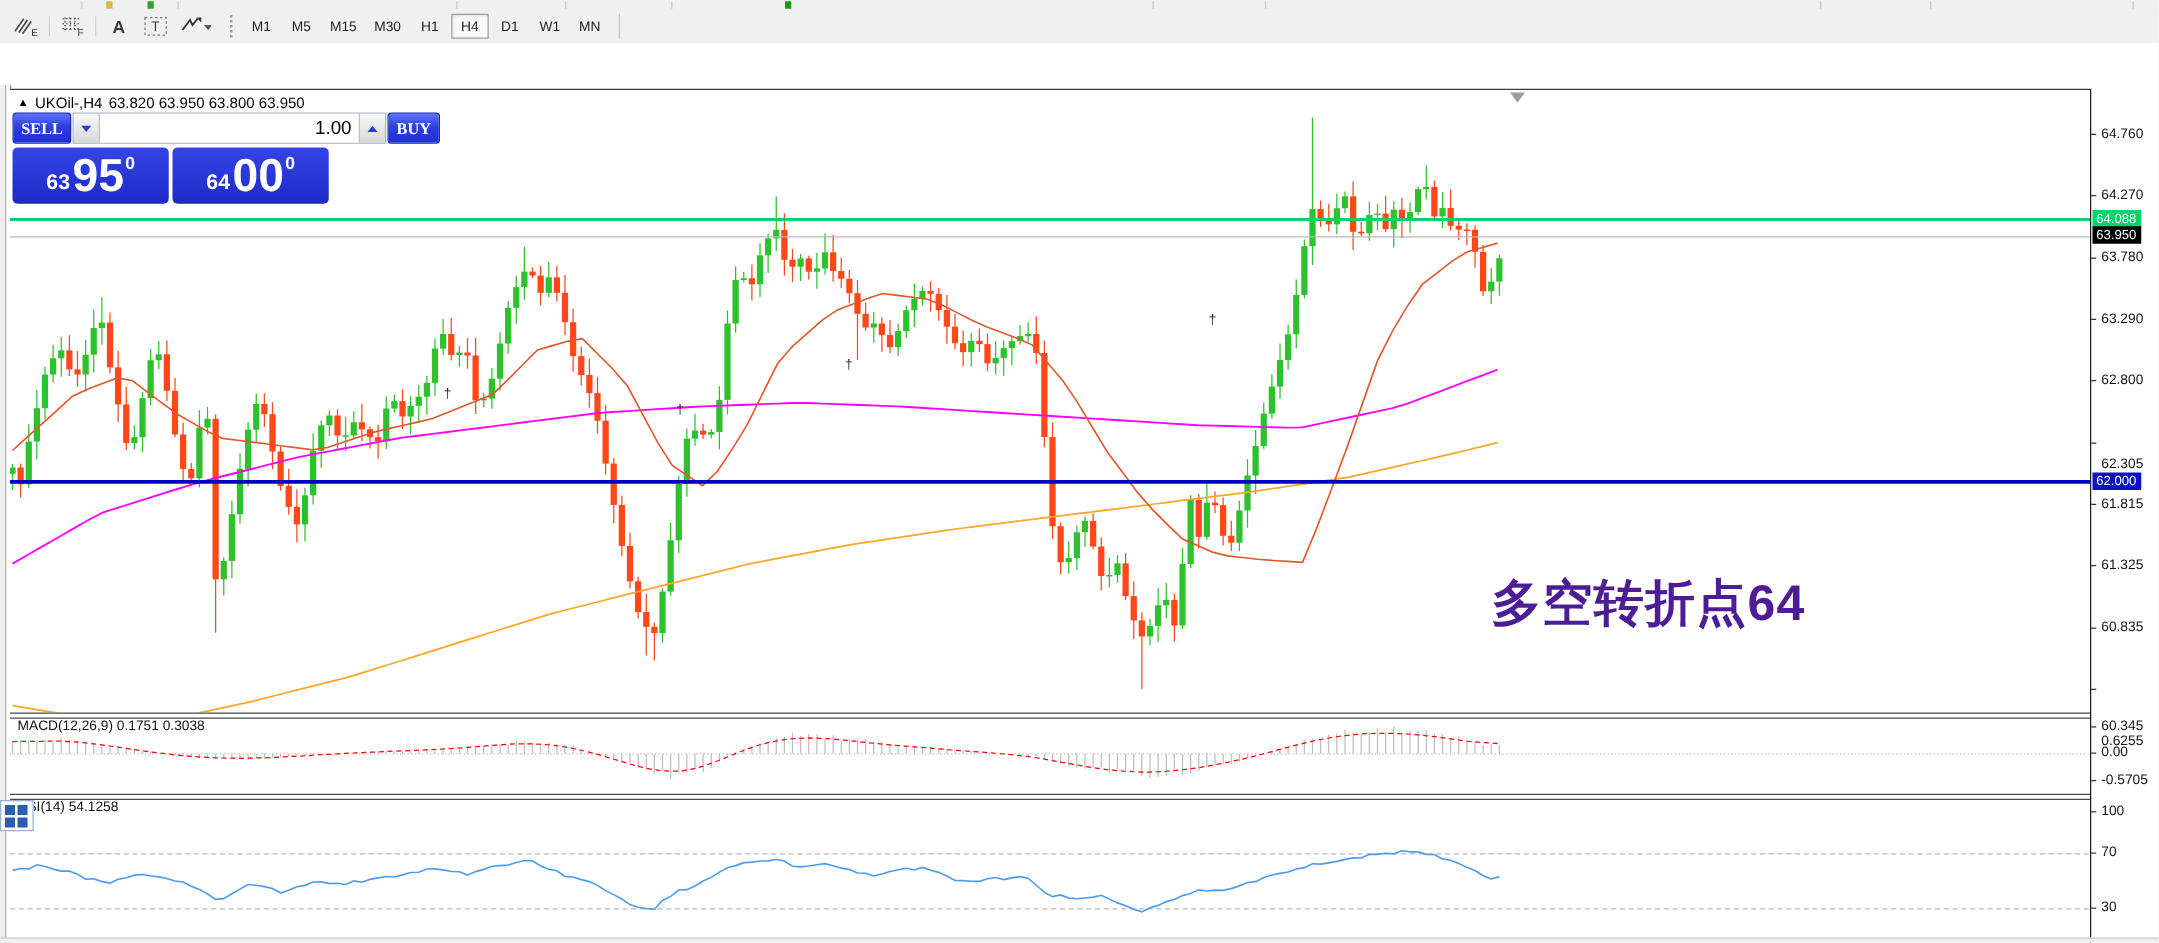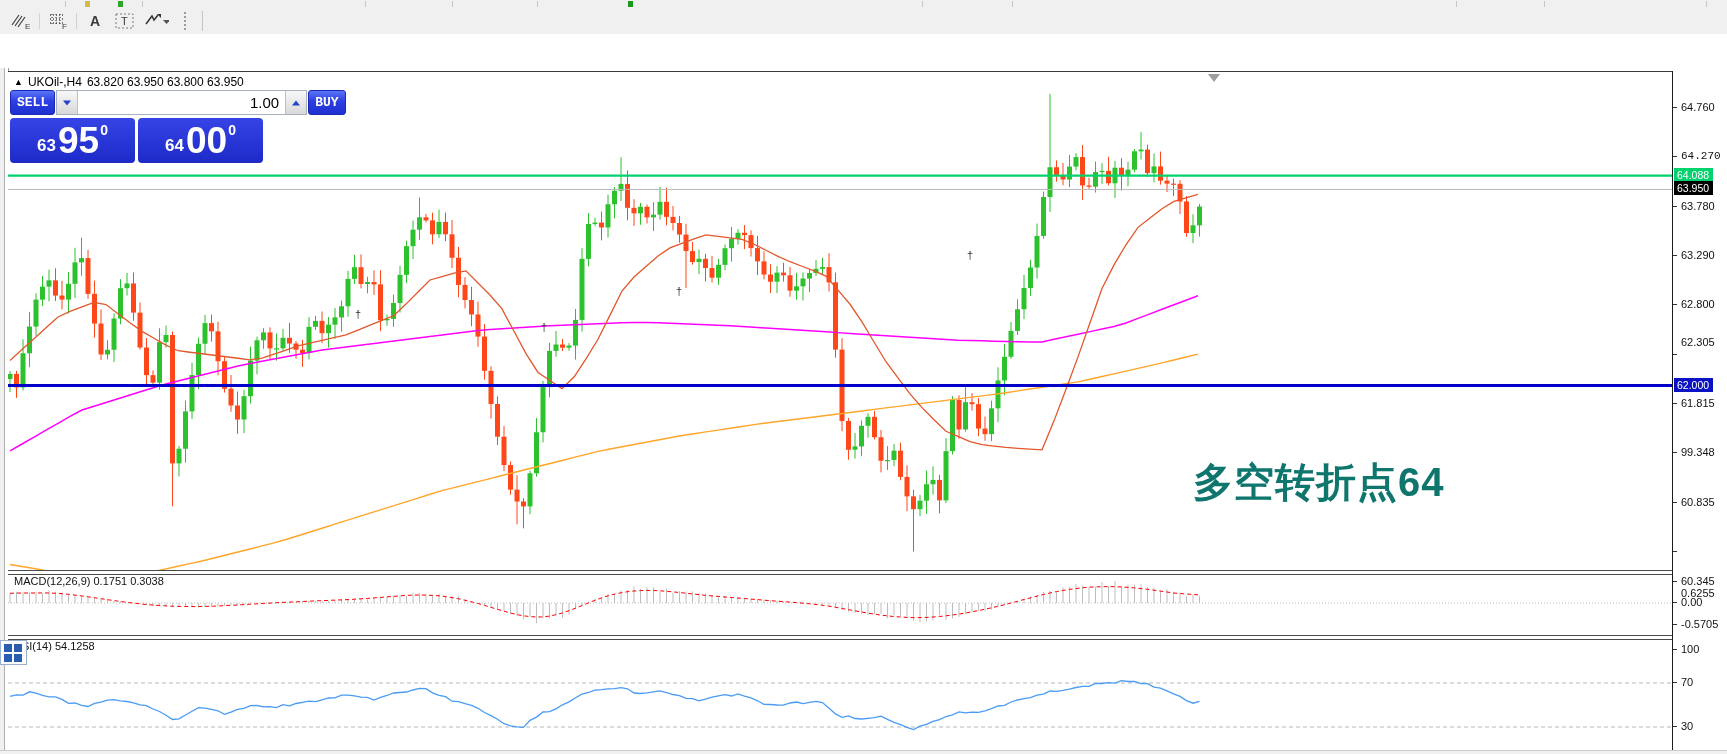--- a/index.html
+++ b/index.html
@@ -39,21 +39,21 @@
                 border-left:6px solid transparent;border-right:6px solid transparent;border-top:8px solid #9c9c9c;}
   
   .price-axis{position:absolute;left:1672px;top:37px;width:55px;height:717px;background:#fff;border-left:1px solid #1c1c1c;}
   .pa-label{position:absolute;left:8px;font-size:11px;color:#111;white-space:nowrap;}
   .pa-dash{position:absolute;left:0;width:4px;height:1px;background:#333;}
   .pa-tag{position:absolute;left:1px;font-size:10.5px;color:#fff;padding:1px 4px 1px 3px;white-space:nowrap;}
   
   .trade-panel{position:absolute;left:2px;top:18px;width:256px;}
   .tp-top{display:flex;align-items:stretch;height:25px;}
   .tp-btn{width:64px;border:1px solid #1a28b8;border-radius:3px;color:#fff;font-weight:bold;font-size:13px;
-          background:linear-gradient(#5a74f8,#2c3fe0 45%,#1f30d0);cursor:pointer;font-family:Liberation Mono, monospace;}
+          background:linear-gradient(#5a74f8,#2c3fe0 45%,#1f30d0);cursor:pointer;font-family:Liberation Serif, serif;}
   .tp-vol{flex:1;display:flex;border:1px solid #a8b0c0;background:#fff;margin:0 1px;}
   .tp-spin{width:21px;border:none;background:linear-gradient(#f8f8f8,#d8d8d8);border-right:1px solid #c0c0c0;cursor:pointer;position:relative;}
   .tp-spin:last-child{border-right:none;border-left:1px solid #c0c0c0;}
   .caret-down,.caret-up{position:absolute;left:50%;top:50%;transform:translate(-50%,-50%);width:0;height:0;}
   .caret-down{border-left:4px solid transparent;border-right:4px solid transparent;border-top:5px solid #2244cc;}
   .caret-up{border-left:4px solid transparent;border-right:4px solid transparent;border-bottom:5px solid #2244cc;}
   .tp-input{flex:1;border:none;outline:none;text-align:right;font-size:15px;padding-right:6px;color:#000;font-family:inherit;min-width:0;}
   .tp-prices{display:flex;gap:3px;margin-top:3px;}
   .tp-price{width:125px;height:45px;border-radius:4px;background:linear-gradient(#3644e6,#1d2ac8);
             display:flex;align-items:center;justify-content:center;color:#fff;cursor:pointer;}
@@ -117,20 +117,31 @@
       </div>
       <div class="ticon">
         <svg width="30" height="20">
             <path d="M5,13 L11,5 L13,9 L17,4" fill="none" stroke="#333" stroke-width="1.5"></path>
             <path d="M16,3 h4 v4 z" fill="#333"></path>
             <path d="M22,9 l7,0 l-3.5,4 z" fill="#555"></path>
           </svg>
       </div>
     </div>
     <div class="grip"></div>
+    <div class="timeframes" id="tf-bar">
+        <button class="tfbtn">M1</button>
+        <button class="tfbtn">M5</button>
+        <button class="tfbtn">M15</button>
+        <button class="tfbtn">M30</button>
+        <button class="tfbtn">H1</button>
+        <button class="tfbtn active">H4</button>
+        <button class="tfbtn">D1</button>
+        <button class="tfbtn">W1</button>
+        <button class="tfbtn">MN</button>
+      </div>
     <div class="vsep"></div>
   </div>
 
   <div class="workspace">
     <div class="left-frame"></div>
 
     <div class="chart-area" id="chart-area">
       <svg id="main-svg" width="1664" height="498">
           <line x1="2" x2="2" y1="299.09200187631996" y2="320.14565393492956" stroke="#2dc22d" stroke-width="1"></line>
           <rect x="-0.5" y="301.9831539437563" width="5" height="5.027999999999736" fill="#2dc22d"></rect>
@@ -707,21 +718,21 @@
           <polyline points="2,58.3 8.5,56.8 15,57.1 21.5,53.8 28,55.2 34.5,57.3 41,58.9 47.5,58.9 54,61.4 60.5,65.3 67,65.0 73.5,67.3 80,68.5 86.5,65.4 93,64.2 99.5,62.1 106,61.6 112.5,62.8 119,63.5 125.5,64.8 132,66.8 138.5,67.6 145,71.0 151.5,73.5 158,77.2 164.5,81.5 171,80.9 177.5,77.0 184,73.3 190.5,69.6 197,70.2 203.5,71.3 210,72.8 216.5,76.4 223,74.2 229.5,71.4 236,70.3 242.5,67.6 249,67.5 255.5,68.9 262,68.6 268.5,69.6 275,66.7 281.5,67.8 288,65.5 294.5,64.3 301,63.2 307.5,63.6 314,61.9 320.5,60.0 327,59.8 333.5,57.2 340,57.1 346.5,57.9 353,59.2 359.5,59.4 366,62.1 372.5,59.3 379,57.5 385.5,55.0 392,54.5 398.5,54.0 405,52.0 411.5,50.4 418,50.6 424.5,54.8 431,57.4 437.5,58.6 444,63.2 450.5,63.6 457,65.7 463.5,67.3 470,70.3 476.5,74.5 483,77.7 489.5,81.2 496,85.7 502.5,87.8 509,88.9 515.5,89.4 522,82.4 528.5,79.1 535,74.0 541.5,73.7 548,70.8 554.5,66.8 561,63.9 567.5,59.7 574,56.2 580.5,54.5 587,52.1 593.5,51.7 600,50.8 606.5,50.7 613,49.6 619.5,50.8 626,55.0 632.5,55.5 639,54.8 645.5,53.8 652,52.9 658.5,54.6 665,56.5 671.5,57.6 678,60.4 684.5,60.6 691,62.8 697.5,61.2 704,59.2 710.5,57.8 717,56.6 723.5,58.0 730,55.9 736.5,58.2 743,59.9 749.5,62.8 756,66.4 762.5,66.5 769,67.0 775.5,67.1 782,65.0 788.5,64.0 795,65.7 801.5,64.3 808,63.3 814.5,64.6 821,70.2 827.5,75.9 834,79.3 840.5,77.9 847,80.5 853.5,81.0 860,80.4 866.5,79.7 873,78.2 879.5,81.3 886,84.3 892.5,86.6 899,89.4 905.5,91.5 912,88.2 918.5,86.3 925,83.3 931.5,81.6 938,78.5 944.5,76.8 951,73.9 957.5,74.8 964,74.1 970.5,74.3 977,72.9 983.5,70.7 990,68.0 996.5,67.3 1003,64.0 1009.5,62.0 1016,60.7 1022.5,59.6 1029,57.2 1035.5,56.1 1042,53.0 1048.5,53.3 1055,52.3 1061.5,51.1 1068,49.5 1074.5,48.3 1081,48.4 1087.5,45.5 1094,45.5 1100.5,44.6 1107,45.1 1113.5,42.6 1120,43.5 1126.5,43.5 1133,45.5 1139.5,45.6 1146,49.1 1152.5,50.2 1159,52.8 1165.5,55.9 1172,58.4 1178.5,62.6 1185,65.2 1191.5,63.3" fill="none" stroke="#4a9bf5" stroke-width="1.3"></polyline>
         </svg>
 
       <div class="chart-title">
         <span class="tri">▲</span>
         <span>UKOil-,H4</span>
         <span class="ohlc">63.820 63.950 63.800 63.950</span>
       </div>
       <div class="ind-label" style="left:6px;top:503px">MACD(12,26,9) 0.1751 0.3038</div>
       <div class="ind-label" style="left:6px;top:568px">RSI(14) 54.1258</div>
-      <div class="annotation" style="color: #0f766e;">多空转折点64</div>
+      <div class="annotation" style="color: #4c1d95;">多空转折点64</div>
       <div class="shift-marker"></div>
 
       <div class="trade-panel">
         <div class="tp-top">
           <button class="tp-btn">SELL</button>
           <div class="tp-vol">
             <button class="tp-spin">
                 <span class="caret-down"></span>
               </button>
             <input class="tp-input" value="1.00" style="">
@@ -743,33 +754,33 @@
               <span class="tp-sup">0</span>
           </div>
         </div>
       </div>
     </div>
 
     <div class="price-axis" id="price-axis">
         <div class="pa-dash" style="top: 36px;"></div>
         <div class="pa-label" style="top: 30px;">64.760</div>
         <div class="pa-dash" style="top: 85.2744px;"></div>
-        <div class="pa-label" style="top: 79.2744px; font-family: Liberation Mono, monospace;">64.270</div>
+        <div class="pa-label" style="top: 79.2744px;">64.270</div>
         <div class="pa-dash" style="top: 134.549px;"></div>
         <div class="pa-label" style="top: 128.549px;">63.780</div>
         <div class="pa-dash" style="top: 183.823px;"></div>
         <div class="pa-label" style="top: 177.823px;">63.290</div>
         <div class="pa-dash" style="top: 233.098px;"></div>
         <div class="pa-label" style="top: 227.098px;">62.800</div>
         <div class="pa-dash" style="top: 282.875px;"></div>
-        <div class="pa-label" style="top: 265px;">62.305</div>
+        <div class="pa-label" style="top: 294px;">62.305</div>
         <div class="pa-dash" style="top: 332.149px;"></div>
         <div class="pa-label" style="top: 326.149px;">61.815</div>
         <div class="pa-dash" style="top: 381.424px;"></div>
-        <div class="pa-label" style="top: 375.424px;">99.348</div>
+        <div class="pa-label" style="top: 375.424px;">61.325</div>
         <div class="pa-dash" style="top: 430.698px;"></div>
         <div class="pa-label" style="top: 424.698px;">60.835</div>
         <div class="pa-dash" style="top: 479.972px;"></div>
         <div class="pa-label" style="top: 473.972px; margin-top: 30px;">60.345</div>
         <div class="pa-dash" style="top: 510px;"></div>
         <div class="pa-label" style="top: 504px; margin-top: 12px;">0.6255</div>
         <div class="pa-dash" style="top: 531px;"></div>
         <div class="pa-label" style="top: 525px;">0.00</div>
         <div class="pa-dash" style="top: 553px;"></div>
         <div class="pa-label" style="top: 547px;">-0.5705</div>

